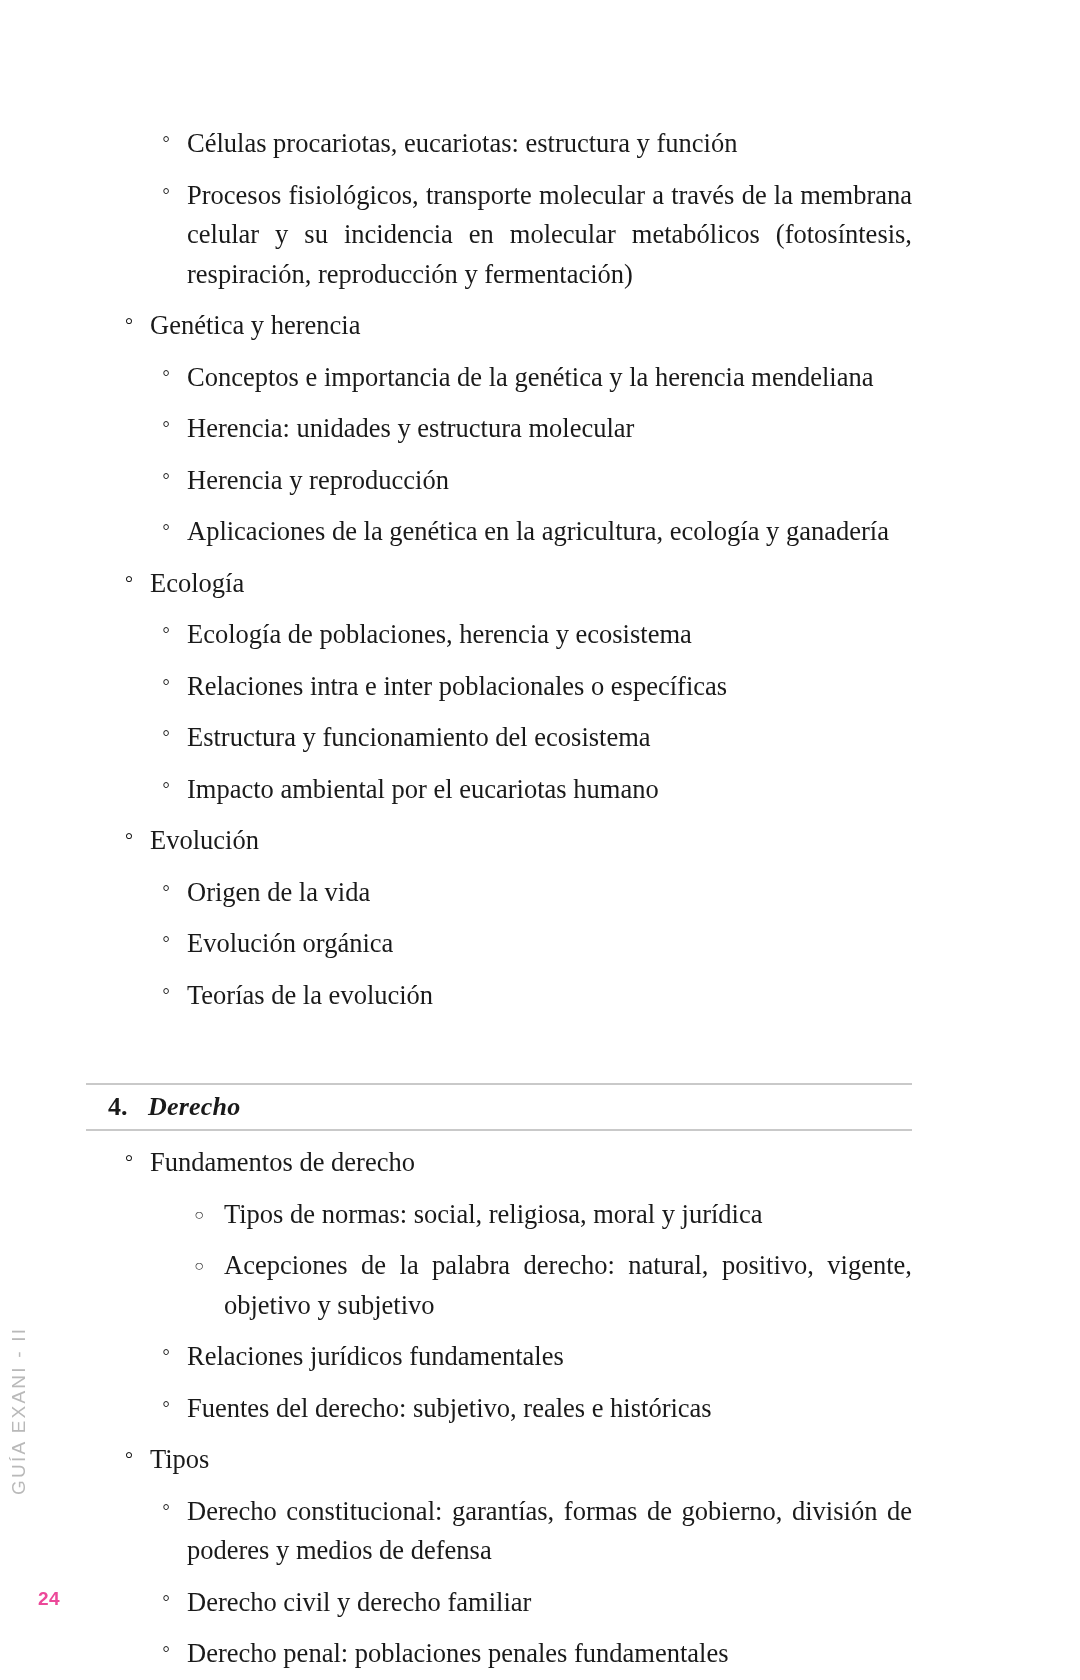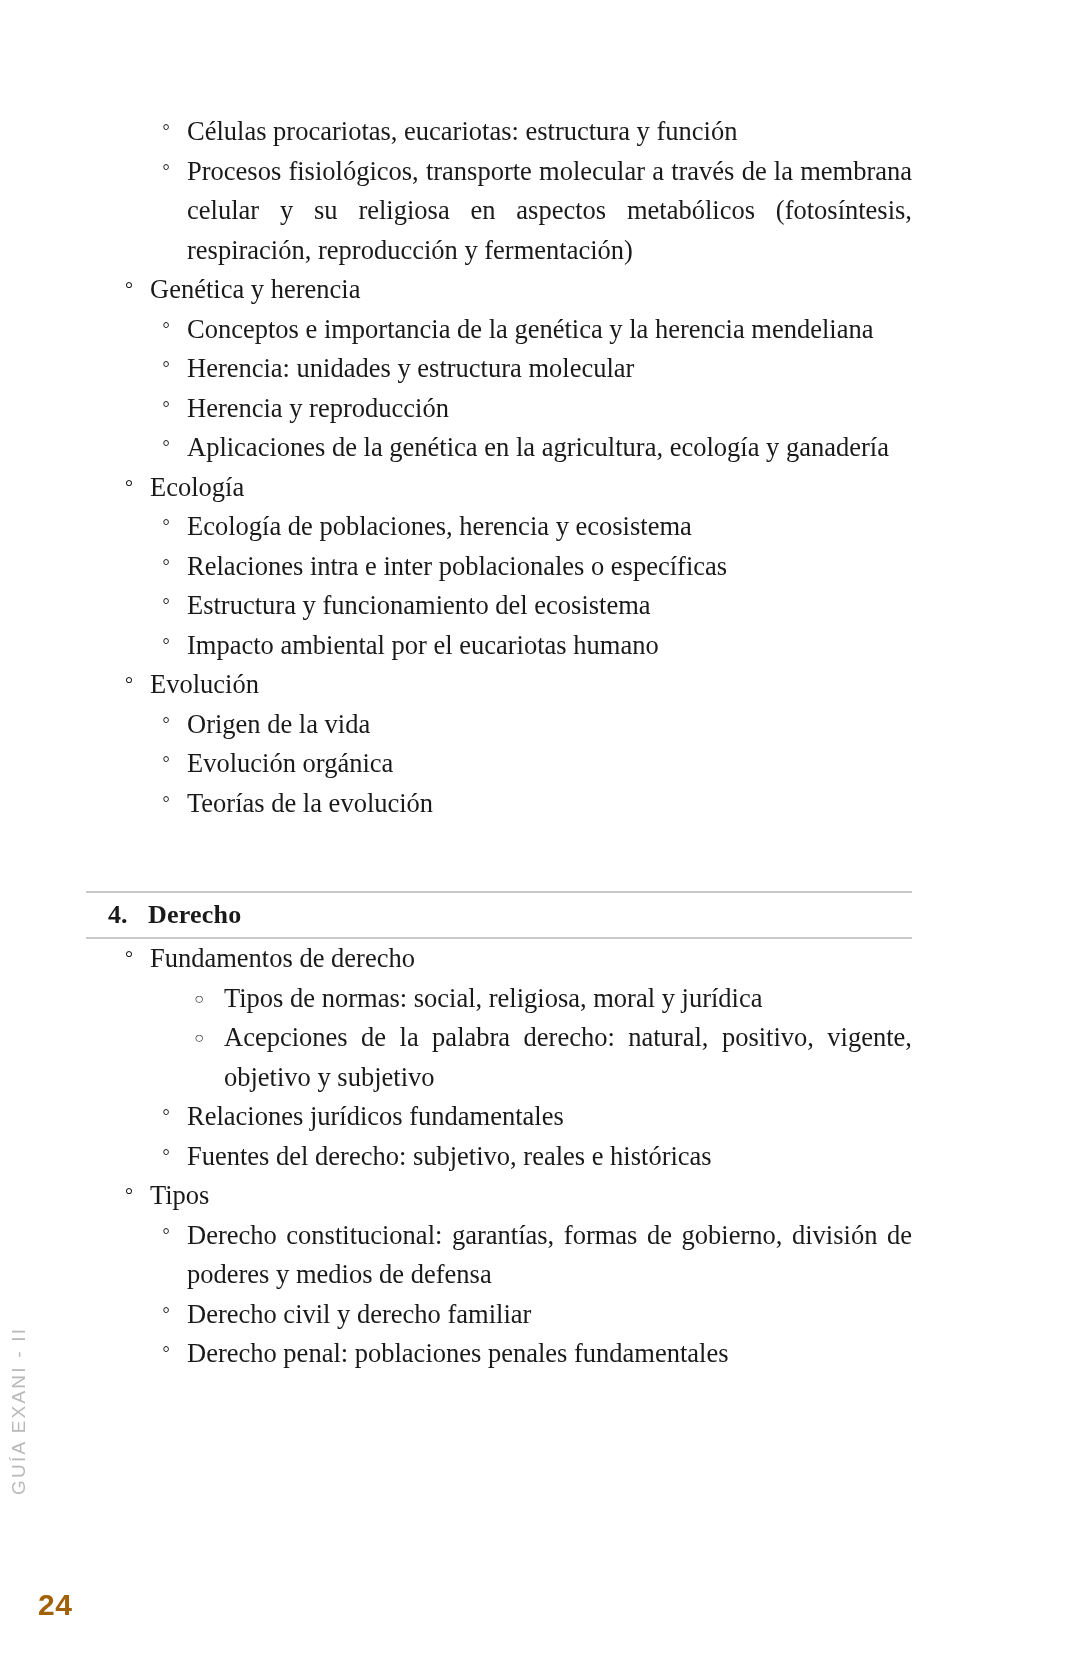--- a/index.html
+++ b/index.html
@@ -38,23 +38,23 @@
     color: #b9b9b9;
     font-weight: 400;
   }
 
   
   #folio {
     position: absolute;
     left: 38px;
     top: 1588px;
     font-family: "Liberation Sans", "DejaVu Sans", sans-serif;
-    font-size: 30px;
+    font-size: 19px;
     font-weight: bold;
-    color: #a16207;
+    color: #ec4899;
     letter-spacing: 0.5px;
   }
 
   
   #content {
     position: absolute;
     left: 86px;
     top: 112px;
     width: 826px;
   }
@@ -74,20 +74,21 @@
   }
   li.item > .bullet {
     position: absolute;
     font-family: "Liberation Serif", "DejaVu Serif", serif;
     color: #1a1a1a;
     line-height: 39.5px;
     text-align: center;
   }
   li.item > .txt {
     display: block;
+    margin-top: 12px;
   }
 
   
   li.lvl1 { margin-left: 64px; }
   li.lvl1 > .bullet {
     left: -29px;
     top: 0;
     width: 16px;
     font-size: 20px;
   }
@@ -134,20 +135,21 @@
   .section-head .num {
     font-size: 26px;
     font-weight: bold;
     width: 40px;
     flex: 0 0 40px;
   }
   .section-head .ttl {
     font-size: 26px;
     font-weight: bold;
     letter-spacing: 0.2px;
+    font-style: italic;
   }
 
   .spacer-before-head { height: 26px; }
   .list-after-head { margin-top: 6px; }
 </style>
 </head>
 <body>
 
 <div id="page">
 
@@ -157,21 +159,21 @@
 
   <div id="content">
 
     <ul class="outline" id="biology-list">
         <li class="item lvl2">
           <span class="bullet">°</span>
           <span class="txt">Células procariotas, eucariotas: estructura y función</span>
         </li>
         <li class="item lvl2 just">
           <span class="bullet">°</span>
-          <span class="txt">Procesos fisiológicos, transporte molecular a través de la membrana celular y su religiosa en aspectos metabólicos (fotosíntesis, respiración, reproducción y fermentación)</span>
+          <span class="txt">Procesos fisiológicos, transporte molecular a través de la membrana celular y su incidencia en molecular metabólicos (fotosíntesis, respiración, reproducción y fermentación)</span>
         </li>
         <li class="item lvl1">
           <span class="bullet">°</span>
           <span class="txt">Genética y herencia</span>
         </li>
         <li class="item lvl2 just">
           <span class="bullet">°</span>
           <span class="txt">Conceptos e importancia de la genética y la herencia mendeliana</span>
         </li>
         <li class="item lvl2">

